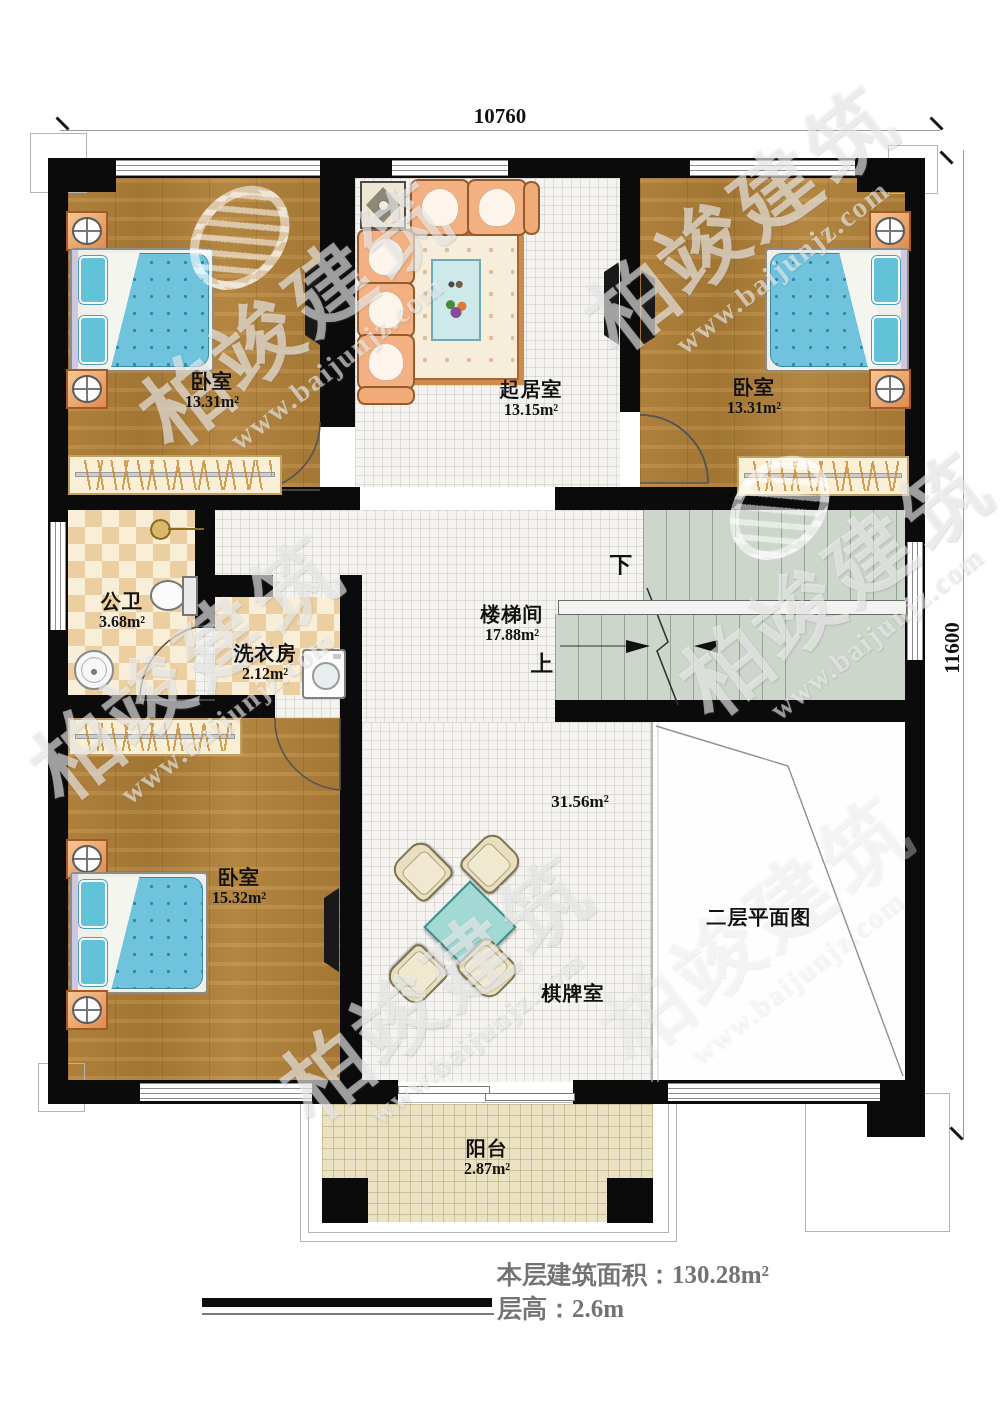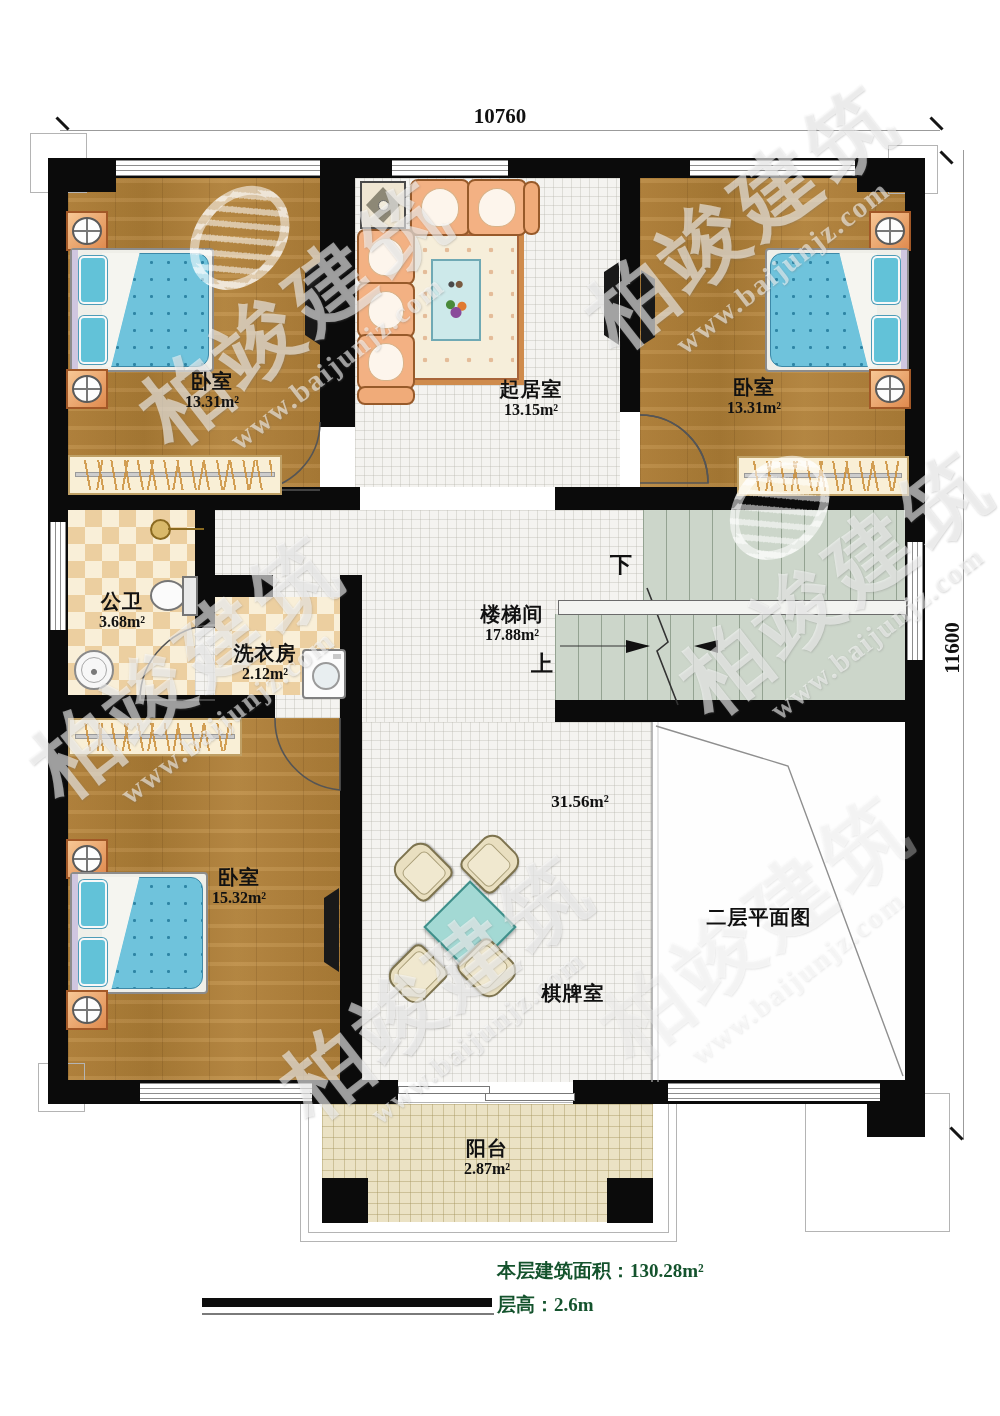--- a/index.html
+++ b/index.html
@@ -115,21 +115,21 @@
   .wm.faint{opacity:.55;}
   .wm .logo{display:block;width:96px;height:70px;margin:0 auto 8px;border:9px solid rgba(255,255,255,.55);
     border-radius:50%;transform:rotate(-12deg);background:
     repeating-linear-gradient(55deg,transparent 0 9px,rgba(255,255,255,.55) 9px 15px);}
 
   
   .tb-title{position:absolute;left:204px;top:1242px;z-index:50;font-size:49px;font-weight:900;color:#0d0d0d;letter-spacing:2px;}
   .tb-scale{position:absolute;left:416px;top:1250px;z-index:50;font-size:41px;font-weight:600;color:#1a1a1a;letter-spacing:1px;}
   .tb-rule-thick{position:absolute;left:202px;top:1298px;width:290px;height:9px;background:#0d0d0d;z-index:50;}
   .tb-rule-thin{position:absolute;left:202px;top:1313px;width:292px;height:2px;background:#7a7a7a;z-index:50;}
-  .tb-line{position:absolute;z-index:50;font-size:19px;font-weight:bold;color:#14532d;white-space:nowrap;}
+  .tb-line{position:absolute;z-index:50;font-size:25px;font-weight:bold;color:#737373;white-space:nowrap;}
 </style>
 </head>
 <body>
 
 <div class="canvas">
 
   <div class="extbox" style="left:30px;top:133px;width:55px;height:58px;"></div>
   <div class="extbox" style="left:888px;top:145px;width:48px;height:47px;"></div>
   <div class="extbox" style="left:38px;top:1063px;width:45px;height:47px;"></div>
   <div class="extbox" style="left:805px;top:1093px;width:143px;height:137px;"></div>

